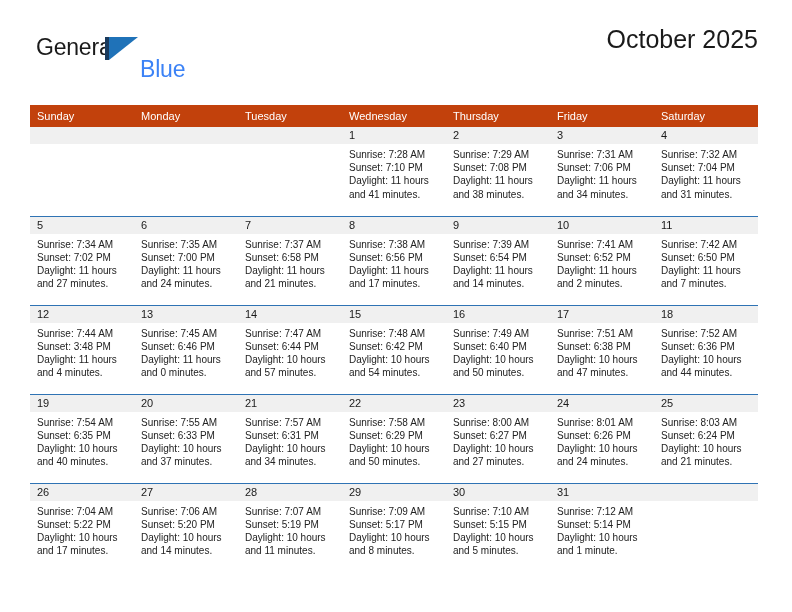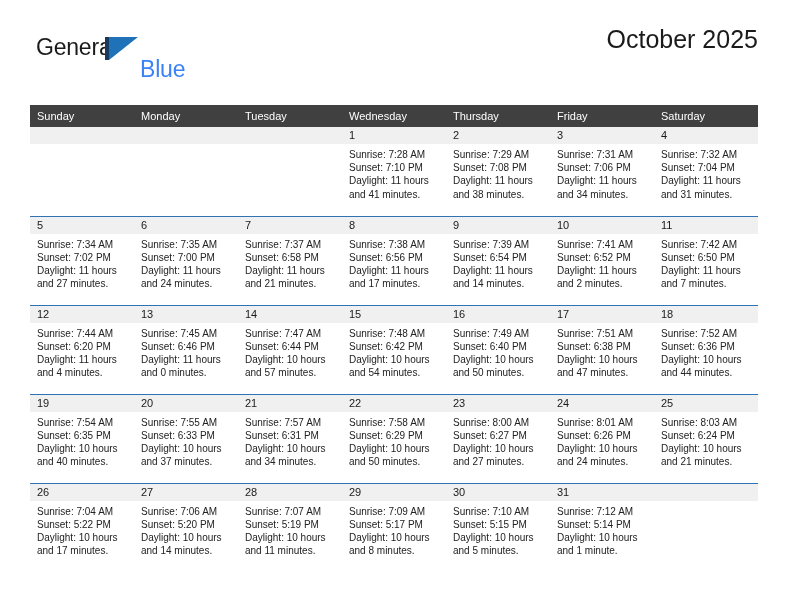--- a/index.html
+++ b/index.html
@@ -105,21 +105,21 @@
   
   .calendar {
     position: absolute;
     left: 30px;
     top: 105px;
     width: 728px;
     border-collapse: collapse;
     table-layout: fixed;
   }
   .calendar th {
-    background: #404040;
+    background: #c2410c;
     color: #ffffff;
     font-size: 11px;
     font-weight: normal;
     text-align: left;
     padding: 5px 0 5px 7px;
     height: 19px;
     box-sizing: border-box;
   }
   .calendar td {
     vertical-align: top;
@@ -300,21 +300,21 @@
               <div>Daylight: 11 hours</div>
               <div>and 7 minutes.</div>
             </div>
           </td>
         </tr>
         <tr>
           <td>
             <div class="daynum-band">12</div>
             <div class="cell-body">
               <div>Sunrise: 7:44 AM</div>
-              <div>Sunset: 6:20 PM</div>
+              <div>Sunset: 3:48 PM</div>
               <div>Daylight: 11 hours</div>
               <div>and 4 minutes.</div>
             </div>
           </td>
           <td>
             <div class="daynum-band">13</div>
             <div class="cell-body">
               <div>Sunrise: 7:45 AM</div>
               <div>Sunset: 6:46 PM</div>
               <div>Daylight: 11 hours</div>

